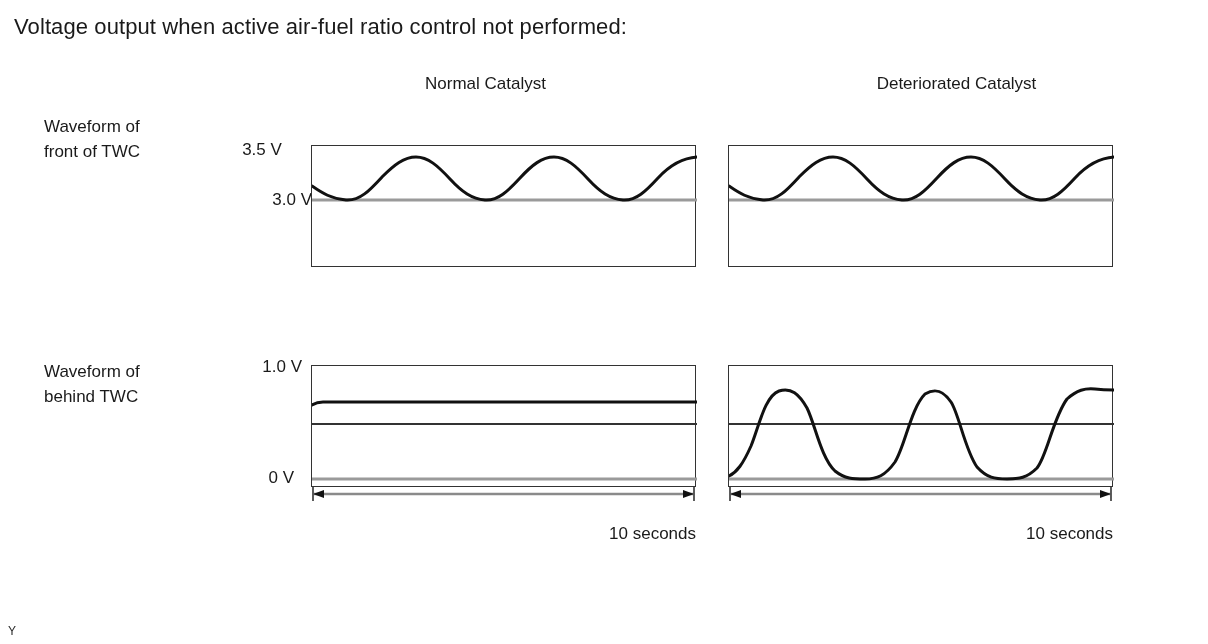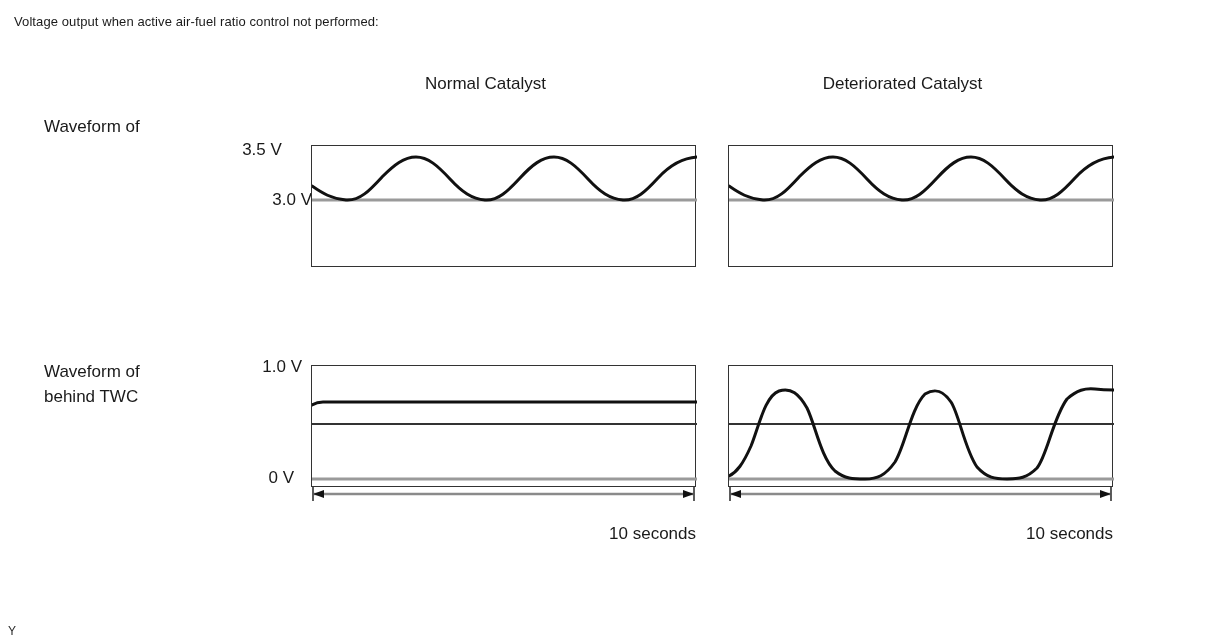--- a/index.html
+++ b/index.html
@@ -13,33 +13,33 @@
     position: relative;
     font-family: "Liberation Sans", sans-serif;
     color: #1a1a1a;
     overflow: hidden;
   }
   .abs { position: absolute; }
 
   #page-title {
     left: 14px;
     top: 14px;
-    font-size: 13px;
+    font-size: 22px;
     letter-spacing: 0.1px;
     white-space: nowrap;
   }
 
   .col-header {
     top: 74px;
     font-size: 17px;
     text-align: center;
     white-space: nowrap;
   }
   #col-header-normal   { left: 293px; width: 385px; }
-  #col-header-deterior { left: 710px; width: 385px; }
+  #col-header-deterior { left: 764px; width: 385px; }
 
   .row-label {
     left: 44px;
     width: 200px;
     font-size: 17px;
     line-height: 25px;
   }
   #row-label-af  { top: 114px; }
   #row-label-ho2 { top: 359px; }
 
@@ -89,20 +89,21 @@
 </head>
 <body>
 
 <div class="abs" id="page-title">Voltage output when active air-fuel ratio control not performed:</div>
 
 <div class="abs col-header" id="col-header-normal">Normal Catalyst</div>
 <div class="abs col-header" id="col-header-deterior">Deteriorated Catalyst</div>
 
 <div class="abs row-label" id="row-label-af">
   <div>Waveform of</div>
+  <div>front of TWC</div>
 </div>
 
 <div class="abs row-label" id="row-label-ho2">
   <div>Waveform of</div>
   <div>behind TWC</div>
 </div>
 
 <div class="abs axis-label" id="axis-35v">3.5 V</div>
 <div class="abs axis-label" id="axis-30v">3.0 V</div>
 <div class="abs axis-label" id="axis-10v">1.0 V</div>

